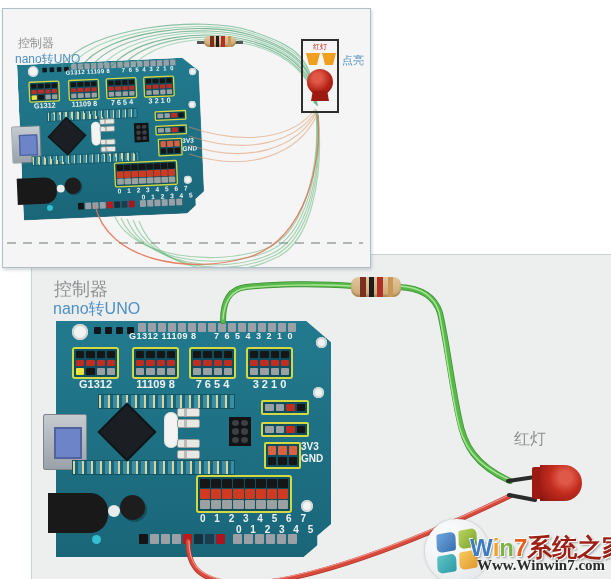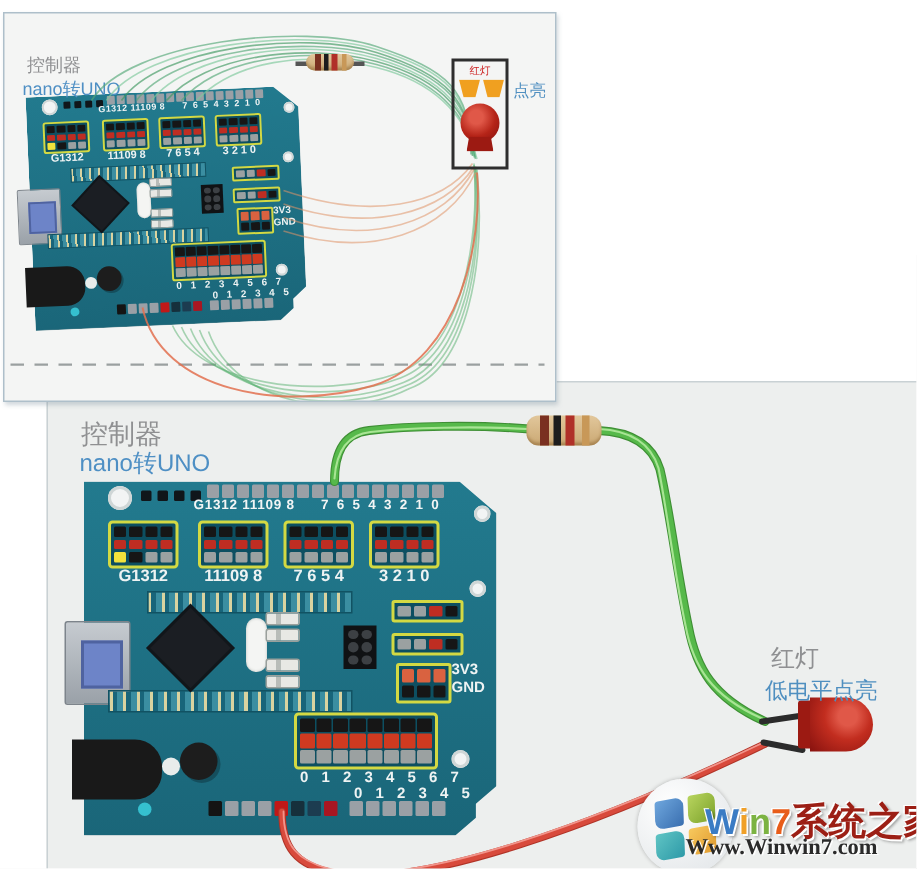--- a/index.html
+++ b/index.html
@@ -138,21 +138,21 @@
   .wm-flag i.f2{background:linear-gradient(135deg,#b8d45e,#7da32c);}
   .wm-flag i.f3{background:linear-gradient(135deg,#5fc4c4,#2e9aa8);}
   .wm-flag i.f4{background:linear-gradient(135deg,#f7c95e,#e09a2e);}
   .wm-brand{position:absolute;left:45px;top:14px;white-space:nowrap;font-weight:bold;font-size:24px;letter-spacing:0;text-shadow:1px 1px 0 #fff,-1px -1px 0 #fff,2px 2px 2px rgba(0,0,0,.35);}
   .wm-brand .wl{display:inline-block;}
   .wm-brand .c0{color:#3b7cc4;}
   .wm-brand .c1{color:#f0a028;}
   .wm-brand .c2{color:#7cb342;}
   .wm-brand .c3{color:#e85d1a;}
   .wm-cn{color:#9c1f15;font-size:25px;}
-  .wm-url{position:absolute;left:32px;top:40px;font-family:"Liberation Serif",serif;font-weight:bold;font-size:15px;color:#2a2a2a;text-shadow:1px 1px 0 #fff;white-space:nowrap;}
+  .wm-url{position:absolute;left:52px;top:40px;font-family:"Liberation Serif",serif;font-weight:bold;font-size:15px;color:#2a2a2a;text-shadow:1px 1px 0 #fff;white-space:nowrap;}
 </style>
 </head>
 <body>
 
 <div class="stage">
 
   <div class="panel bottom">
     <div class="pb-title">控制器</div>
     <div class="pb-sub">nano转UNO</div>
 
@@ -370,21 +370,20 @@
         <i class="b2"></i>
         <i class="b3"></i>
         <i class="b4"></i>
     </div>
 
     <div class="led-h">
       <div class="led-base"></div>
       <div class="led-dome"></div>
     </div>
     <div class="pb-ledname">红灯</div>
-    <div class="pb-lednote">低电平点亮</div>
 
     <div class="watermark">
       <div class="wm-orb">
         <div class="wm-flag">
             <i class="f1"></i>
             <i class="f2"></i>
             <i class="f3"></i>
             <i class="f4"></i>
           </div>
       </div>

